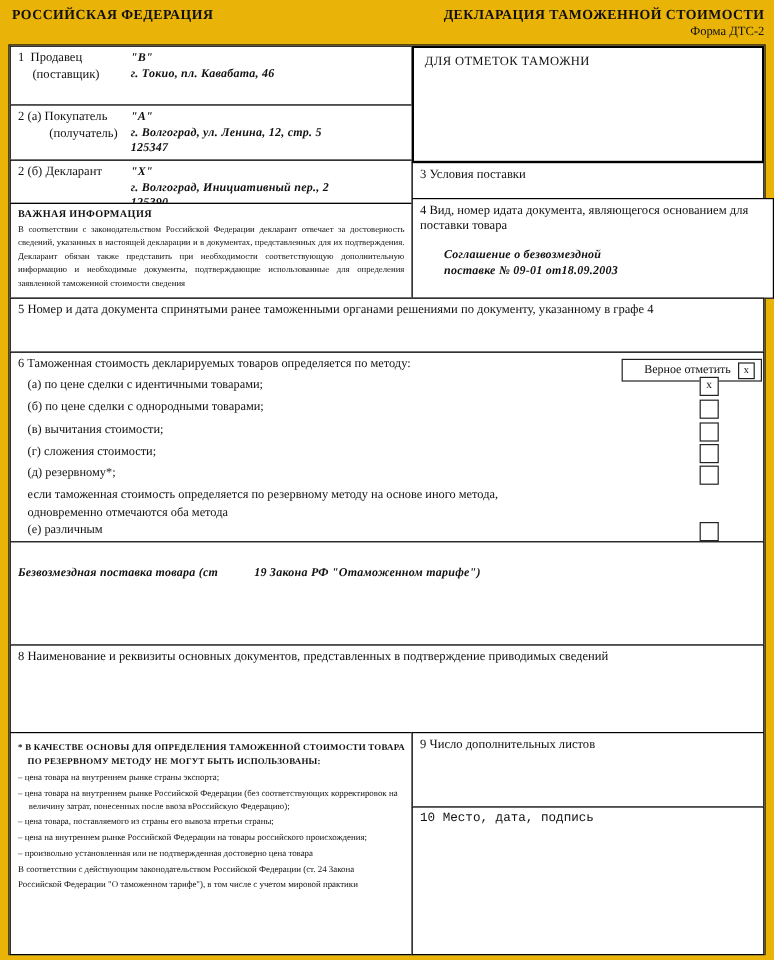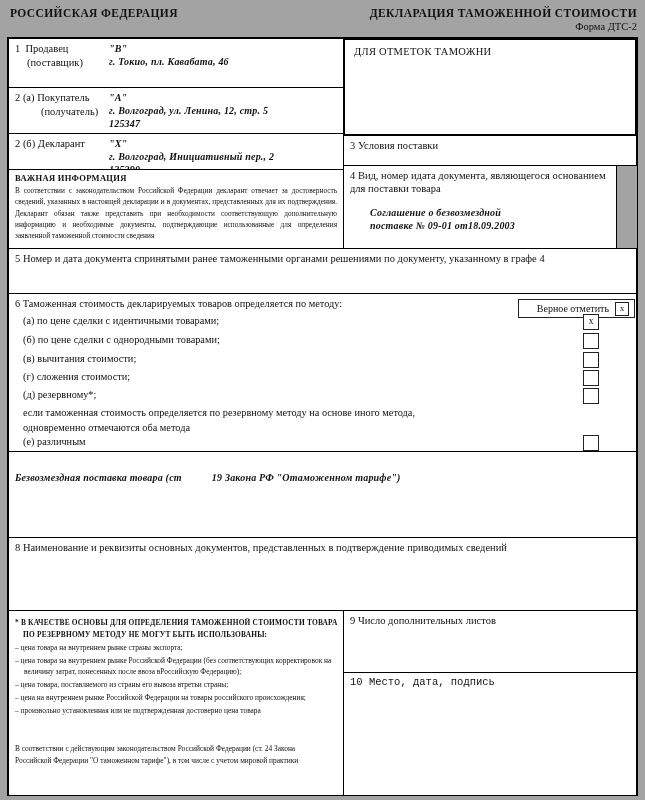--- a/index.html
+++ b/index.html
@@ -1,31 +1,31 @@
 <!DOCTYPE html>
 <html><head>
 <meta charset="utf-8">
 <style>
   html,body{margin:0;padding:0;background:#fff;}
-  .page{position:relative;width:645px;height:800px;background:#a3a3a3;
+  .page{position:relative;width:645px;height:800px;background:#eab308;
         font-family:"Liberation Serif","DejaVu Serif",serif;color:#111;overflow:hidden;}
   
   .hdr-left{position:absolute;left:10px;top:7px;font-size:11.5px;font-weight:bold;letter-spacing:.4px;}
   .hdr-right{position:absolute;right:8px;top:7px;font-size:11.5px;font-weight:bold;letter-spacing:.4px;text-align:right;}
   .hdr-form{position:absolute;right:8px;top:21px;font-size:10.5px;text-align:left;}
   
   .outer{position:absolute;left:7px;top:37px;width:629px;height:757px;border:1px solid #000;}
   .cell{position:absolute;border:1px solid #000;box-sizing:border-box;background:#fff;}
   .c1   {left:8px;top:38px;width:336px;height:50px;}
   .c2a  {left:8px;top:87px;width:368px;height:47px;}
   .c2b  {left:8px;top:133px;width:336px;height:37px;}
   .cimp {left:8px;top:169px;width:336px;height:80px;}
   .ccust{left:343px;top:38px;width:294px;height:98px;border-width:2px;}
   .c3   {left:343px;top:135px;width:294px;height:31px;}
-  .c4   {left:343px;top:165px;width:274px;height:84px;}
+  .c4   {left:343px;top:165px;width:302px;height:84px;}
   .c5   {left:8px;top:248px;width:629px;height:46px;}
   .c6   {left:8px;top:293px;width:629px;height:159px;text-decoration:underline;}
   .c7   {left:8px;top:451px;width:629px;height:87px;}
   .c8   {left:8px;top:537px;width:629px;height:74px;}
   .cfoot{left:8px;top:610px;width:336px;height:186px;}
   .c9   {left:343px;top:610px;width:294px;height:63px;}
   .c10  {left:343px;top:672px;width:294px;height:124px;font-family:Liberation Mono, monospace;}
   
   .lblcol{position:absolute;left:6px;top:3px;font-size:10.5px;line-height:14px;white-space:nowrap;}
   .lblcol .sub{padding-left:12px;}
@@ -49,21 +49,21 @@
       text-align:center;font-size:9.5px;line-height:13px;background:#fff;}
   .markbox{position:absolute;top:1px;right:1px;width:117px;height:19px;border:1px solid #222;
       display:flex;align-items:center;justify-content:flex-end;gap:6px;padding:0 5px;box-sizing:border-box;font-size:10px;}
   .cb-inline{display:inline-block;width:12px;height:12px;border:1px solid #222;text-align:center;
       font-size:8.5px;line-height:11px;}
   
   .fn{position:absolute;left:6px;top:6px;width:324px;font-size:7.4px;line-height:1.6;}
   .fn-title{font-weight:bold;letter-spacing:.2px;}
   .fn-title2{font-weight:bold;letter-spacing:.2px;padding-left:8px;}
   .fn-item{padding-left:9px;text-indent:-9px;margin-top:1px;}
-  .fn-close{margin-top:26px;width:300px;}
+  .fn-close{margin-top:2px;width:300px;}
 </style>
 </head>
 <body>
 
 <div class="page">
 
   <div class="hdr-left">РОССИЙСКАЯ ФЕДЕРАЦИЯ</div>
   <div class="hdr-right">ДЕКЛАРАЦИЯ ТАМОЖЕННОЙ СТОИМОСТИ</div>
   <div class="hdr-form">Форма ДТС-2</div>
 

